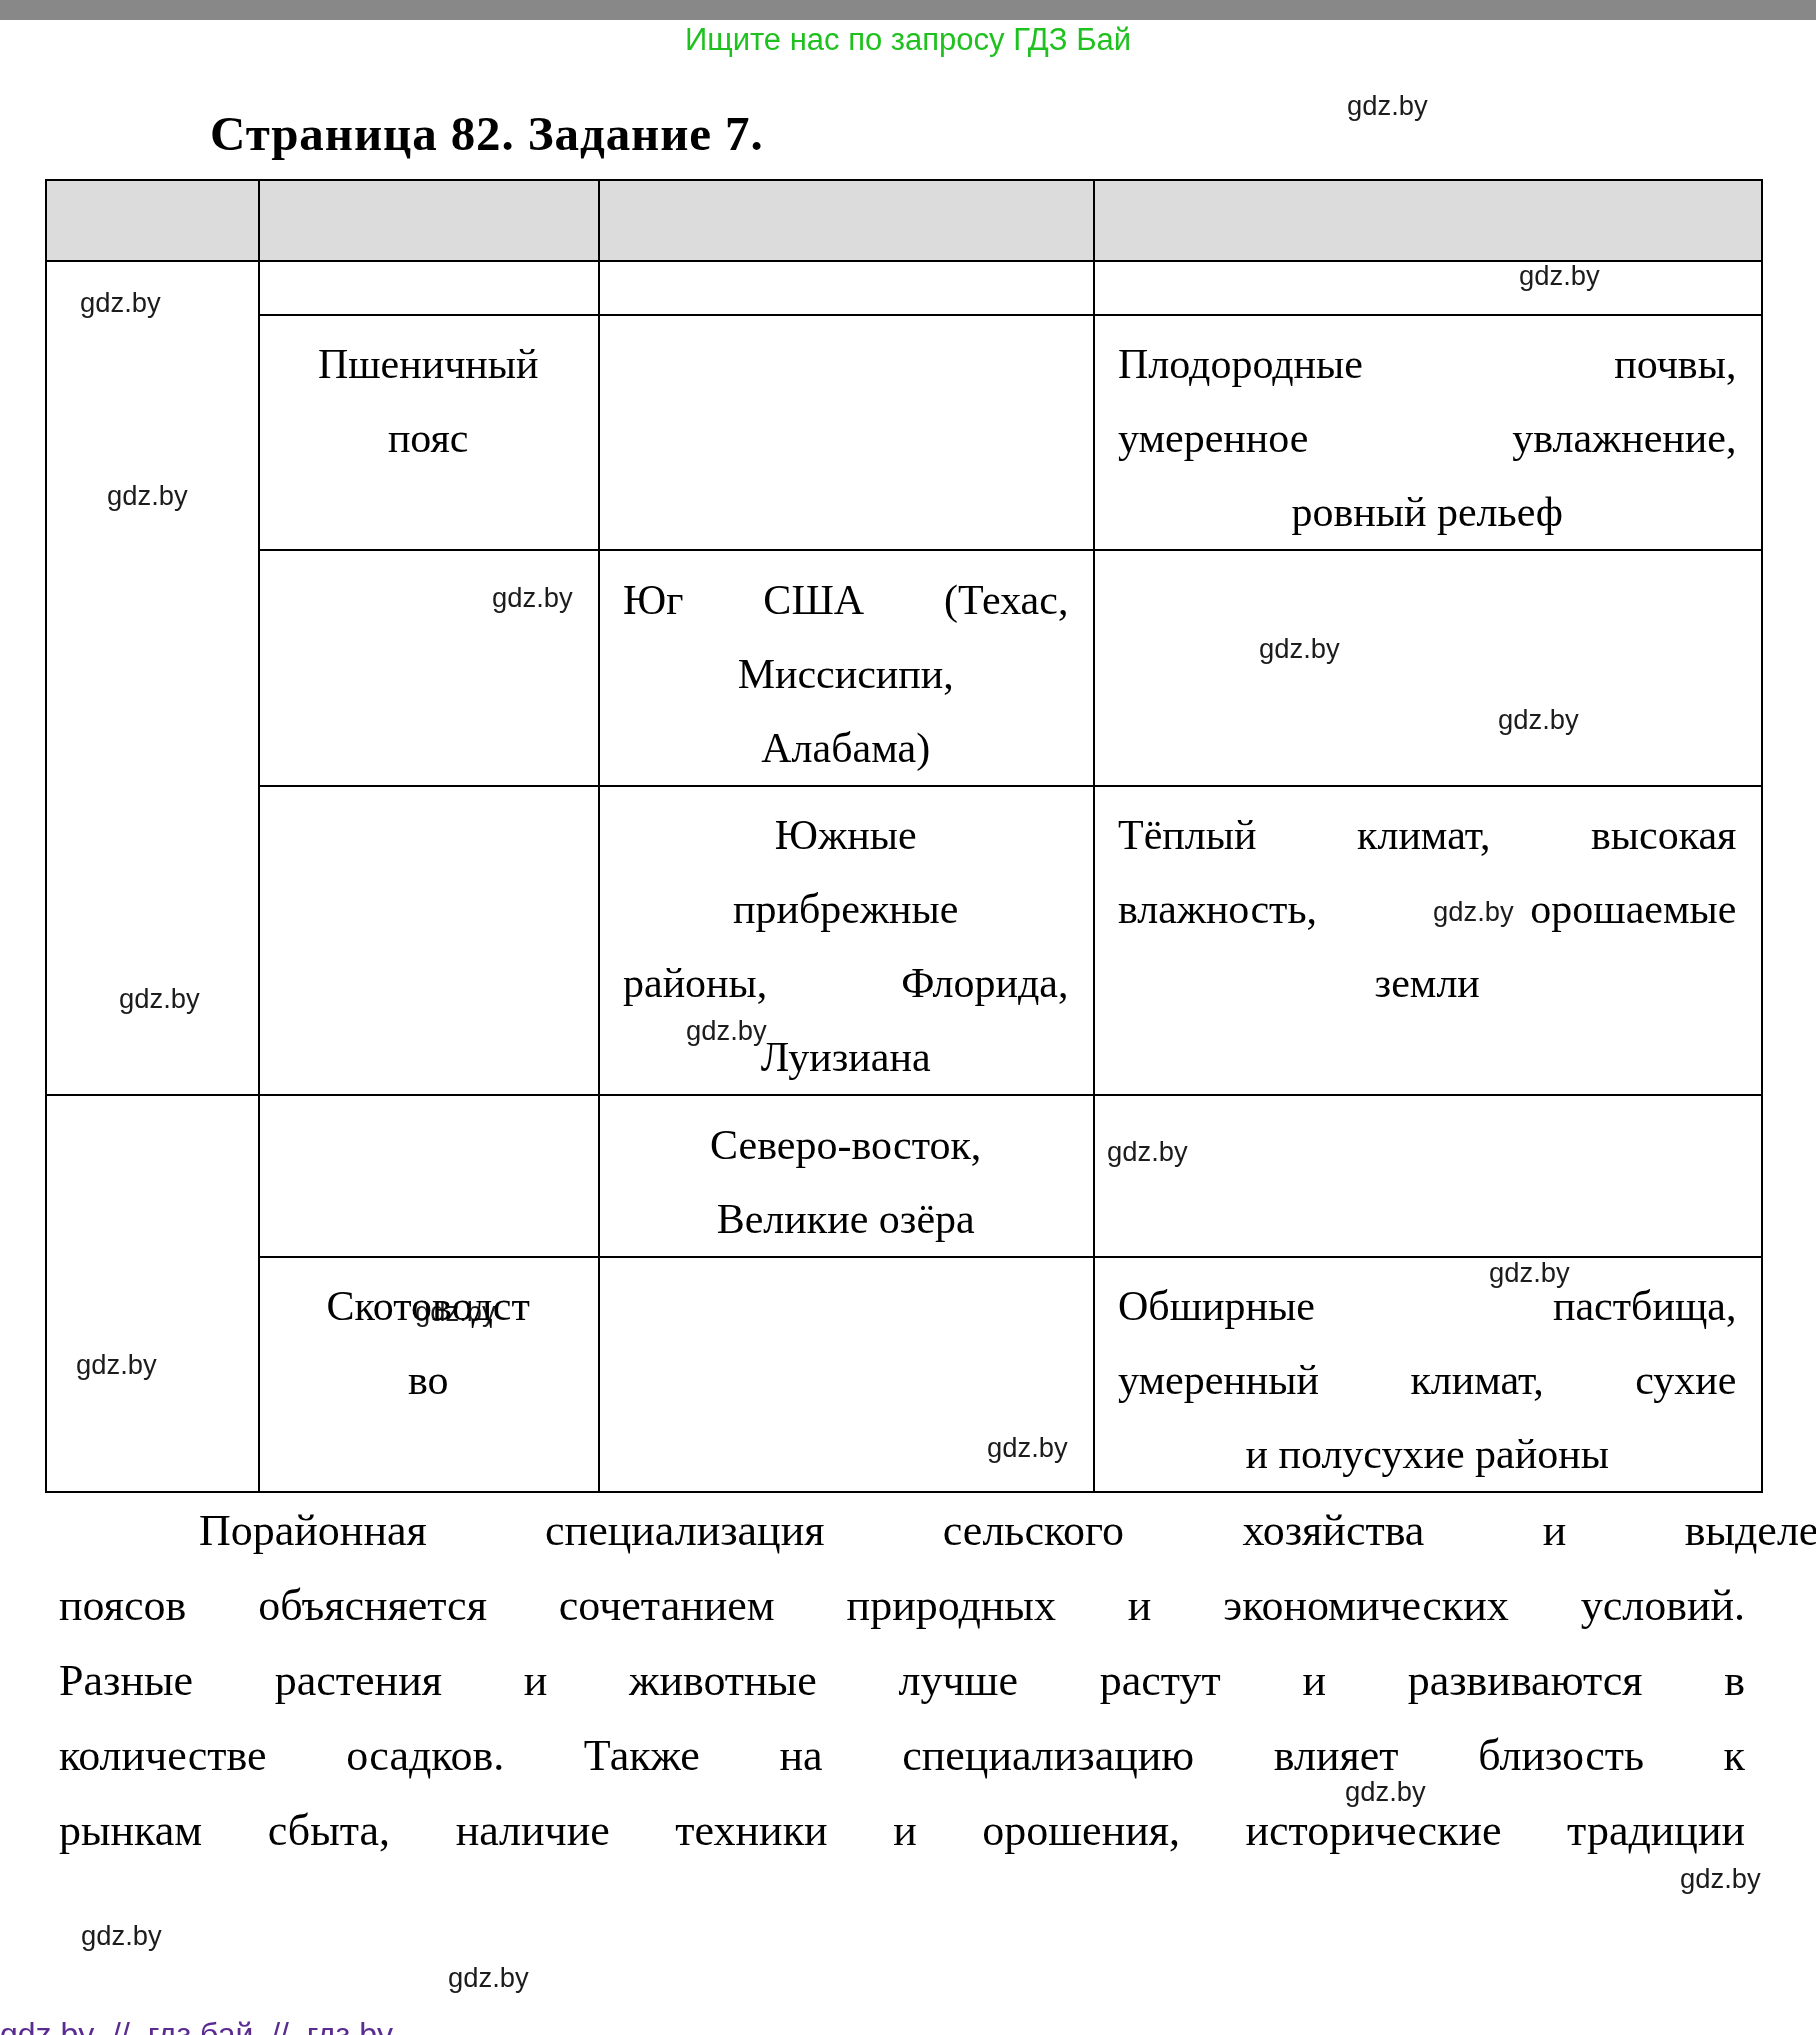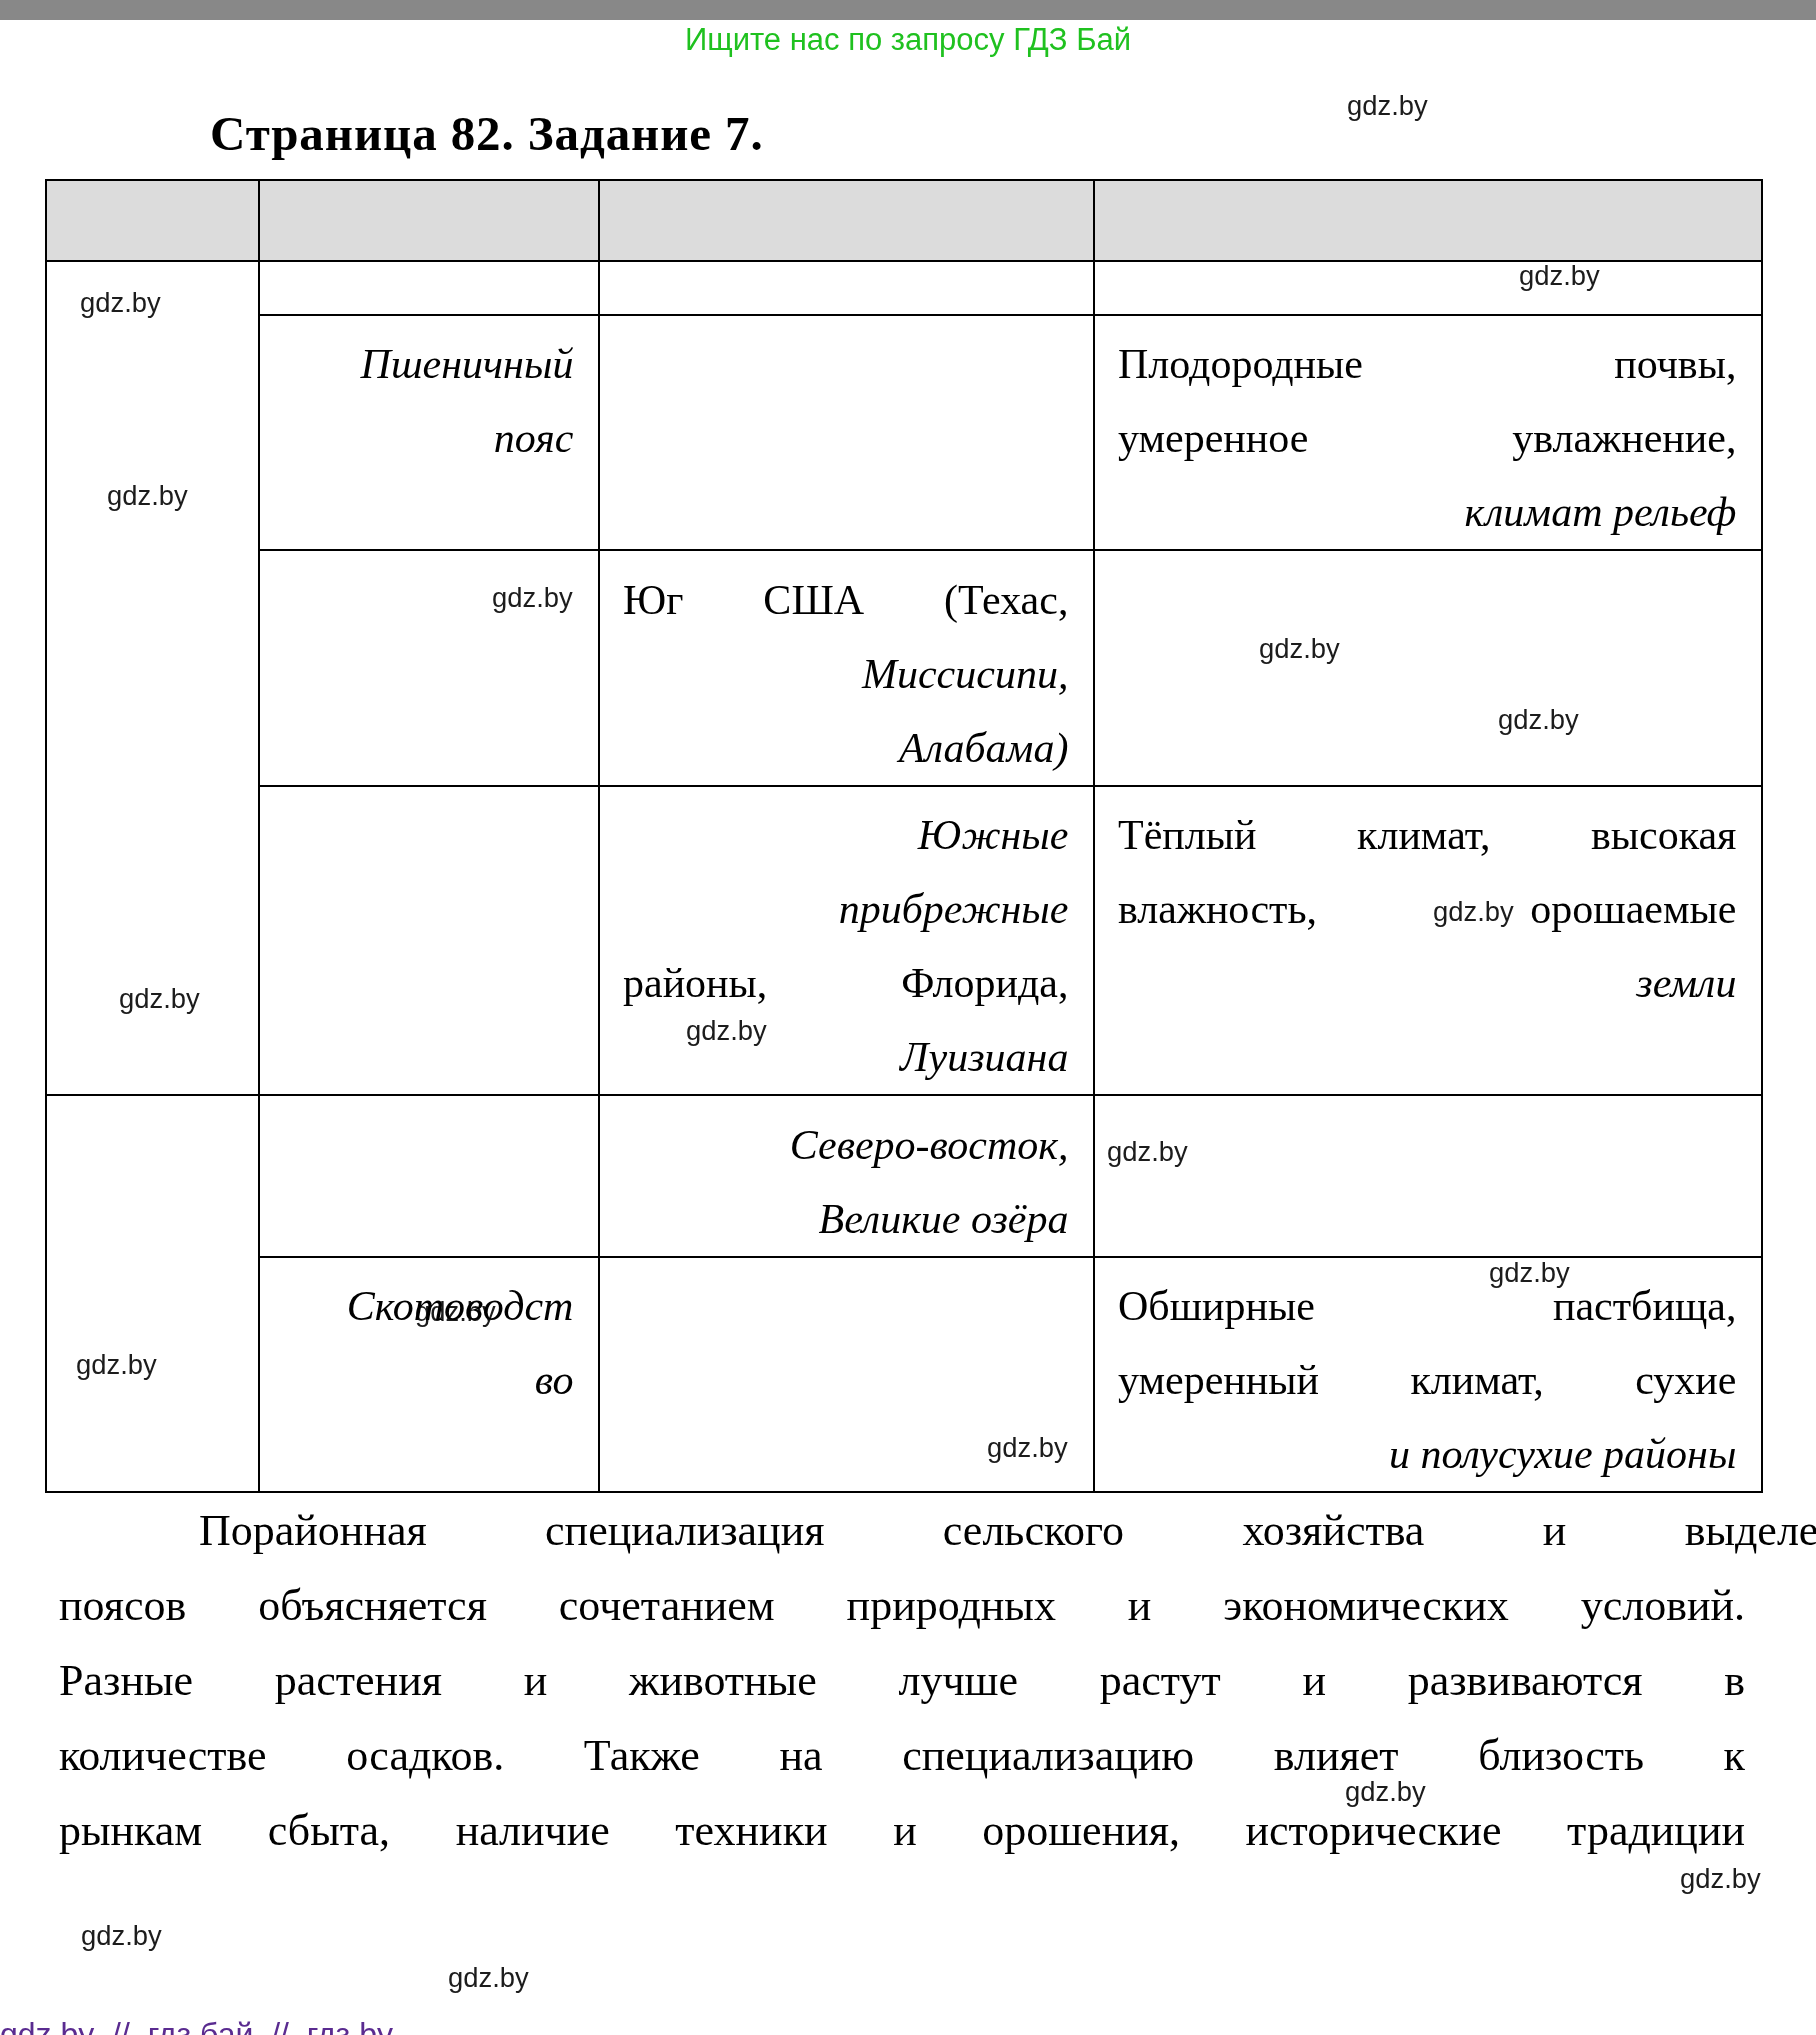--- a/index.html
+++ b/index.html
@@ -50,21 +50,21 @@
     font-family:"Liberation Serif", serif;
     font-size:42px;line-height:74px;
     font-weight:normal;
     text-align:left;
   }
   table.spec tr.hdr th{
     background:#dcdcdc;
     height:79px;
     padding:0;
   }
-  .cline{text-align:right;font-style:italic;}
+  .cline{text-align:center;}
   .s{text-align:justify;text-align-last:justify;}
   
   .para{
     position:absolute;left:59px;top:1473px;width:1686px;
     font-family:"Liberation Serif", serif;
     font-size:44px;line-height:75px;
   }
   .para .pl{width:100%;}
   .para .pj{text-align:justify;text-align-last:justify;}
   .para .indent{padding-left:140px;}
@@ -129,21 +129,21 @@
       </tr>
       <tr style="height:211px">
         <td>
           <div class="cline">Пшеничный</div>
           <div class="cline">пояс</div>
         </td>
         <td></td>
         <td>
           <div class="s">Плодородные почвы,</div>
           <div class="s">умеренное увлажнение,</div>
-          <div class="cline">климат рельеф</div>
+          <div class="cline">ровный рельеф</div>
         </td>
       </tr>
       <tr style="height:232px">
         <td></td>
         <td>
           <div class="s">Юг США (Техас,</div>
           <div class="cline">Миссисипи,</div>
           <div class="cline">Алабама)</div>
         </td>
         <td></td>

